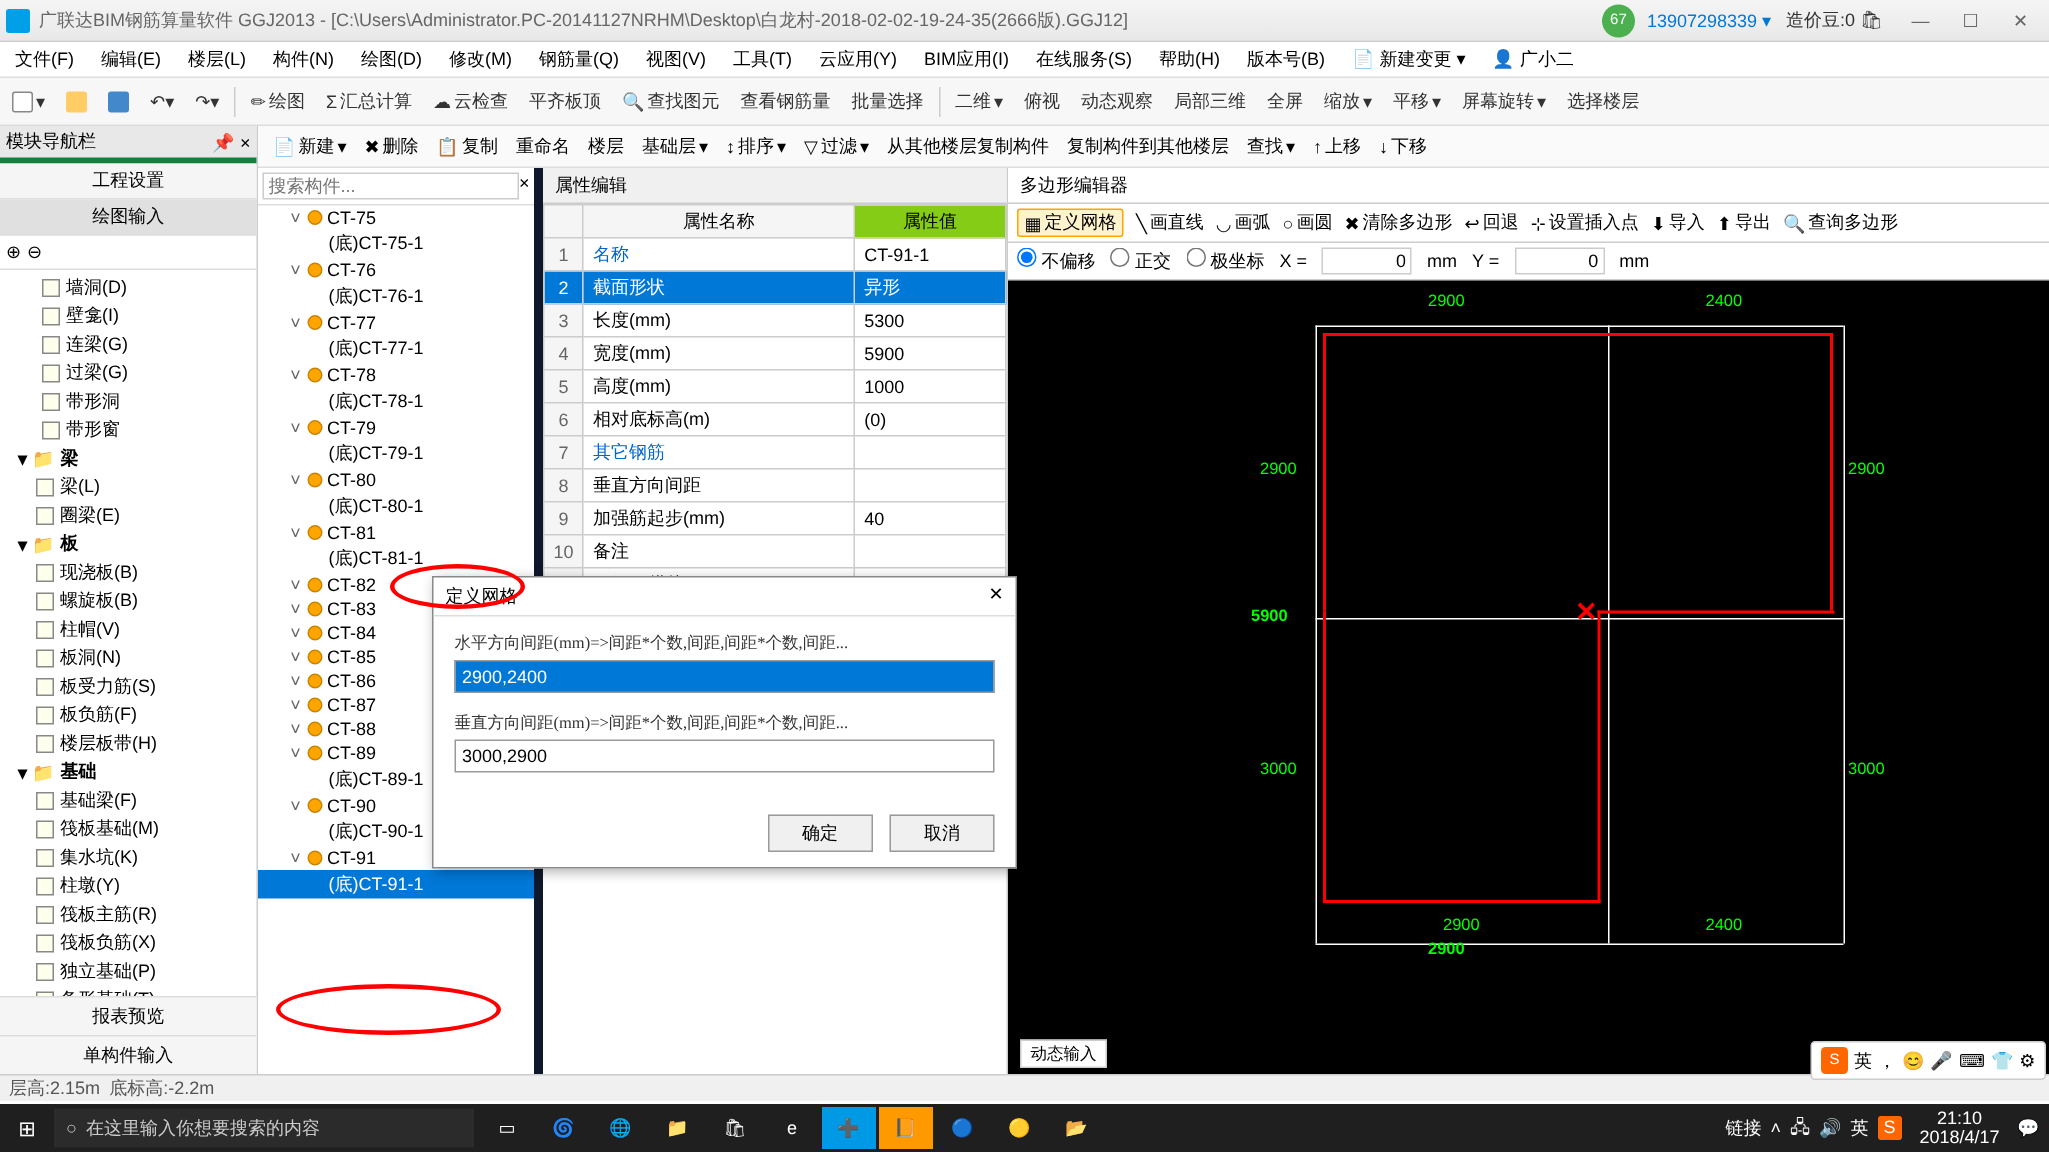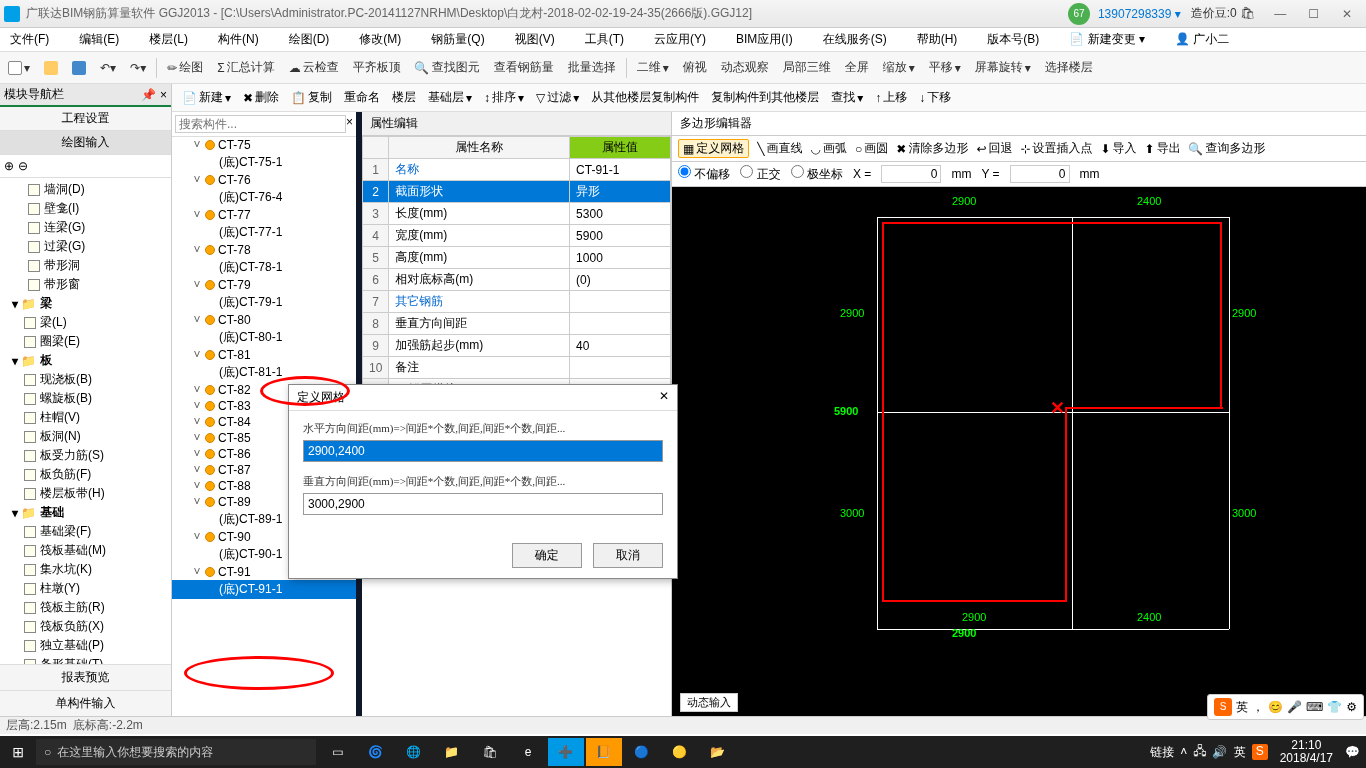--- a/index.html
+++ b/index.html
@@ -3,29 +3,29 @@
 <meta charset="utf-8">
 <style>
 * { margin: 0; padding: 0; box-sizing: border-box; font-family: "Microsoft YaHei", SimSun, sans-serif; font-size: 12px; }
 body { background: #fff; width: 1366px; height: 768px; overflow: hidden; position: relative; }
 .titlebar { height: 28px; background: linear-gradient(#f5f5f5,#e8e8e8); display: flex; align-items: center; padding: 0 4px; border-bottom: 1px solid #ccc; }
 .titlebar .app-icon { width: 16px; height: 16px; background: #00a0e9; border-radius: 2px; margin-right: 6px; }
 .titlebar .title { flex: 1; color: #666; white-space: nowrap; overflow: hidden; }
 .titlebar .badge67 { background: #4caf50; color: #fff; border-radius: 50%; width: 22px; height: 22px; display: flex; align-items: center; justify-content: center; font-size: 10px; margin: 0 8px; }
 .titlebar .right-info { color: #0078d7; margin-right: 10px; }
 .titlebar .win-btns span { display: inline-block; width: 30px; text-align: center; color: #666; }
-.menubar { height: 24px; display: flex; align-items: center; padding: 0 4px; border-bottom: 1px solid #ddd; gap: 18px; }
+.menubar { height: 24px; display: flex; align-items: center; padding: 0 4px; border-bottom: 1px solid #ddd; gap: 6px; }
 .menubar .m { padding: 2px 6px; white-space: nowrap; }
 .toolbar1 { height: 32px; background: #f7f7f7; border-bottom: 1px solid #ddd; display: flex; align-items: center; padding: 0 4px; gap: 6px; overflow: hidden; }
 .toolbar1 .tb { display: flex; align-items: center; gap: 2px; padding: 0 4px; white-space: nowrap; color: #333; }
 .toolbar1 .sep { width: 1px; height: 20px; background: #ccc; }
 .ico { width: 14px; height: 14px; display: inline-block; background: #888; border-radius: 2px; }
 .main { display: flex; height: 632px; }
 .left-panel { width: 172px; border-right: 1px solid #ccc; display: flex; flex-direction: column; background: #fff; }
-.left-panel .hdr { background: #e8e8e8; padding: 2px 4px; display: flex; align-items: center; justify-content: space-between; border-bottom: 2px solid #15803d; }
+.left-panel .hdr { background: #e8e8e8; padding: 2px 4px; display: flex; align-items: center; justify-content: space-between; border-bottom: 4px solid #15803d; }
 .left-panel .btn-row { padding: 3px; text-align: center; border-bottom: 1px solid #ddd; background: #f5f5f5; }
 .left-panel .icon-row { padding: 4px; display: flex; gap: 4px; border-bottom: 1px solid #ddd; }
 .left-panel .tree { flex: 1; overflow: auto; padding: 2px 0; }
 .left-panel .tree .node { padding: 1px 0 1px 28px; white-space: nowrap; display: flex; align-items: center; gap: 4px; }
 .left-panel .tree .node.lvl0 { padding-left: 12px; font-weight: bold; }
 .left-panel .tree .node.lvl1 { padding-left: 24px; }
 .left-panel .bottom-btn { padding: 4px; text-align: center; border-top: 1px solid #ddd; background: #f5f5f5; }
 .tico { width: 12px; height: 12px; display: inline-block; border: 1px solid #888; background: #ffe; }
 .mid-toolbar { height: 28px; border-bottom: 1px solid #ddd; display: flex; align-items: center; gap: 4px; padding: 0 6px; background: #fafafa; overflow: hidden; white-space: nowrap; }
 .mid-toolbar .mb { padding: 1px 4px; display: flex; align-items: center; gap: 2px; }
@@ -331,21 +331,21 @@
               <span class="dot" style="background:#5b9bd5"></span>
               <span>(底)CT-75-1</span>
             </div>
             <div class="ct">
               <span class="exp">˅</span>
               <span class="dot"></span>
               <span>CT-76</span>
             </div>
             <div class="sub">
               <span class="dot" style="background:#5b9bd5"></span>
-              <span>(底)CT-76-4</span>
+              <span>(底)CT-76-1</span>
             </div>
             <div class="ct">
               <span class="exp">˅</span>
               <span class="dot"></span>
               <span>CT-77</span>
             </div>
             <div class="sub">
               <span class="dot" style="background:#5b9bd5"></span>
               <span>(底)CT-77-1</span>
             </div>

